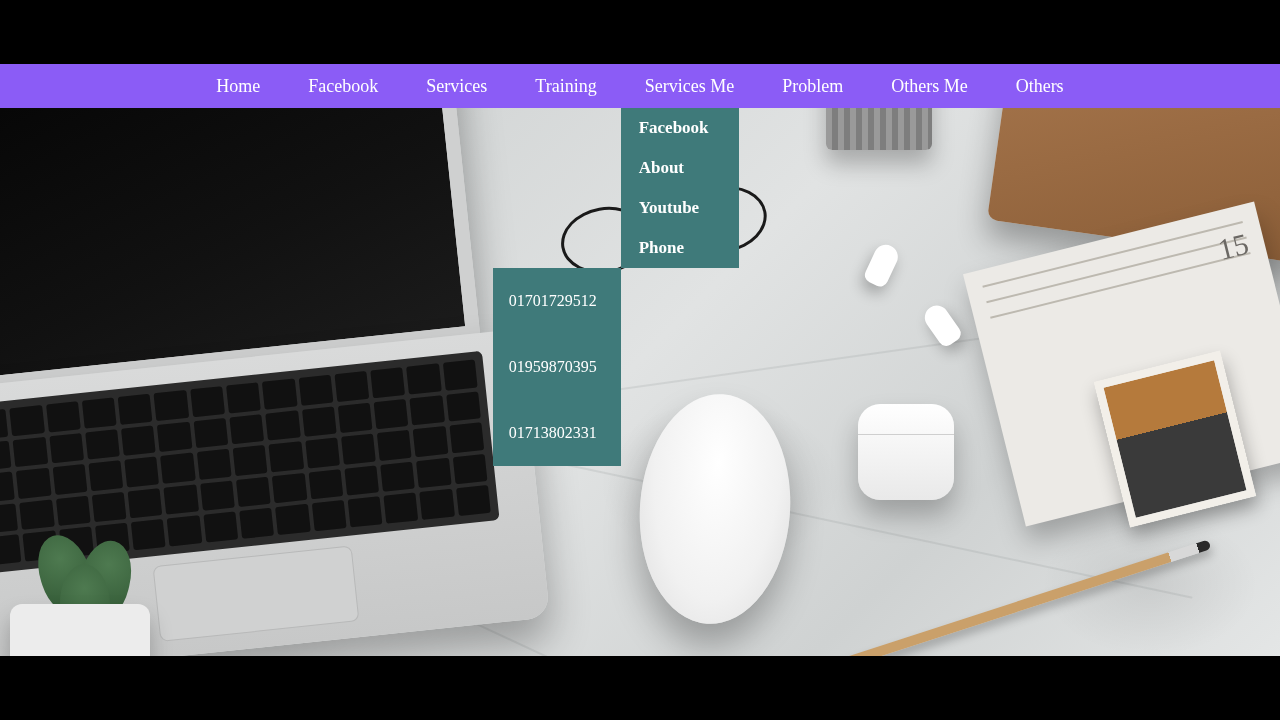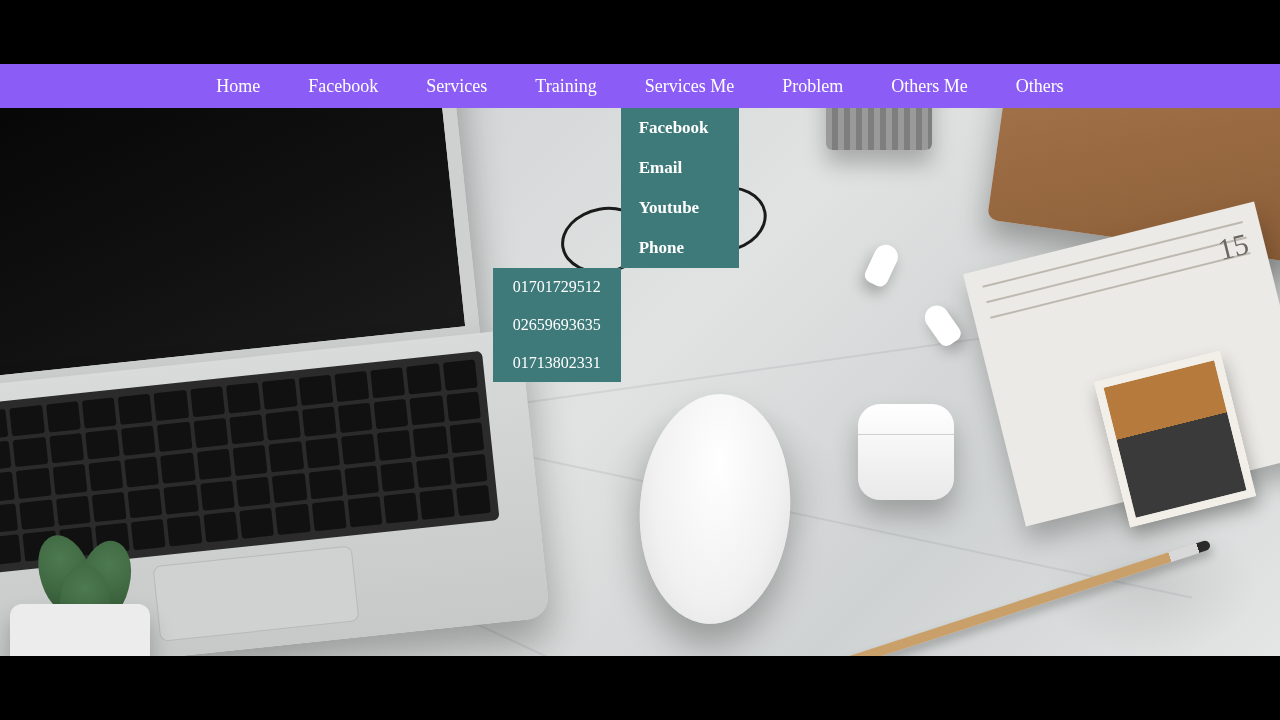--- a/index.html
+++ b/index.html
@@ -80,21 +80,21 @@
   .navbar { position:absolute; left:0; top:0; width:1280px; height:44px; background:#8b5cf6; display:flex; justify-content:center; }
   .menu { list-style:none; display:flex; height:100%; }
   .menu > li { position:relative; }
   .menu > li > a { display:flex; align-items:center; height:44px; padding:0 24px; color:#fff; font-size:18px; text-decoration:none; white-space:nowrap; cursor:pointer; }
 
   .submenu { list-style:none; position:absolute; left:0; top:44px; background:#3f7a7a; min-width:118px; }
   .submenu > li { position:relative; }
   .submenu > li > a { display:block; padding:10px 18px; color:#fff; font-size:17px; text-decoration:none; cursor:pointer;font-weight:bold; }
 
   .flyout { list-style:none; position:absolute; right:100%; top:100%; background:#3f7a7a; min-width:128px; }
-  .flyout > li > a { display:block; padding:10px 16px; color:#fff; font-size:16px; text-decoration:none; cursor:pointer; white-space:nowrap;text-align:center; }
+  .flyout > li > a { display:block; padding:24px 16px; color:#fff; font-size:16px; text-decoration:none; cursor:pointer; white-space:nowrap; }
 </style>
 </head>
 <body>
 
 <div class="stage">
   <div class="bg">
     <span class="vein v1"></span>
       <span class="vein v2"></span>
       <span class="vein v3"></span>
   </div>
@@ -224,33 +224,33 @@
           <a>Training</a>
         </li>
 
       <li>
         <a>Services Me</a>
         <ul class="submenu">
           <li>
               <a>Facebook</a>
             </li>
           <li>
-              <a>Email</a>
+              <a>About</a>
             </li>
           <li>
               <a>Youtube</a>
             </li>
           <li>
             <a>Phone</a>
             <ul class="flyout">
               <li>
                   <a>01701729512</a>
                 </li>
               <li>
-                  <a>02659693635</a>
+                  <a>01959870395</a>
                 </li>
               <li>
                   <a>01713802331</a>
                 </li>
             </ul>
           </li>
         </ul>
       </li>
 
       <li>

